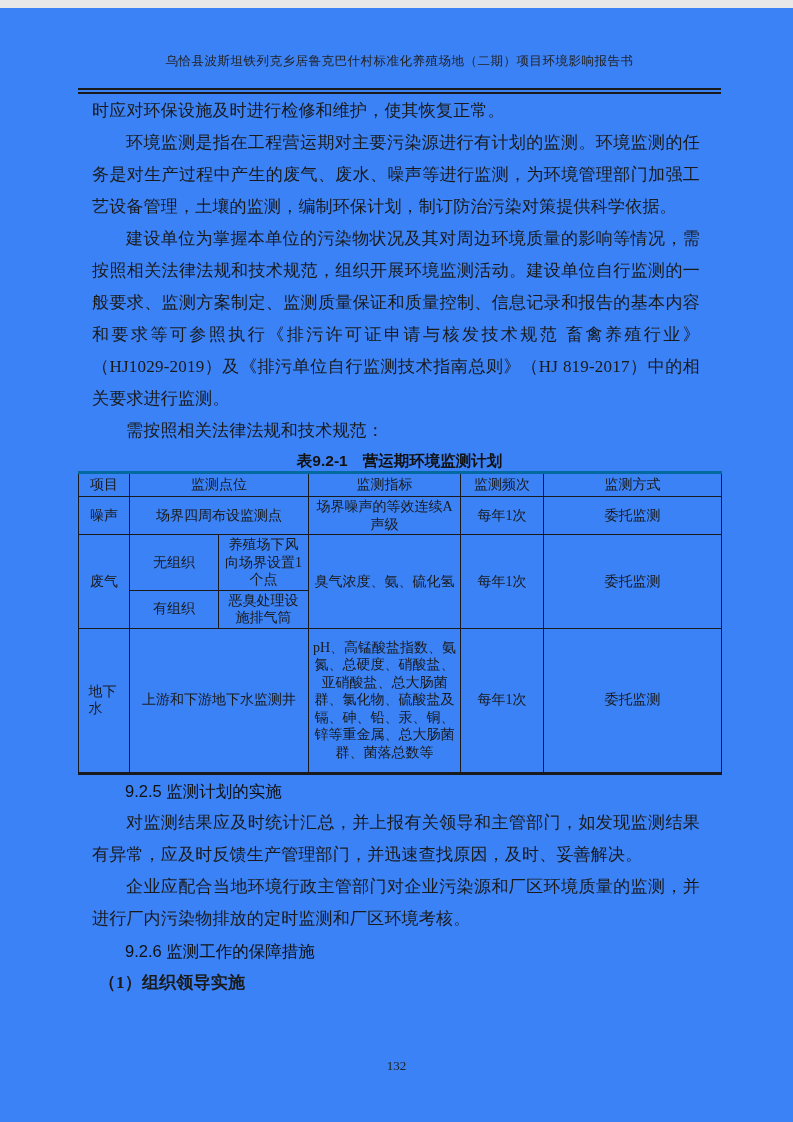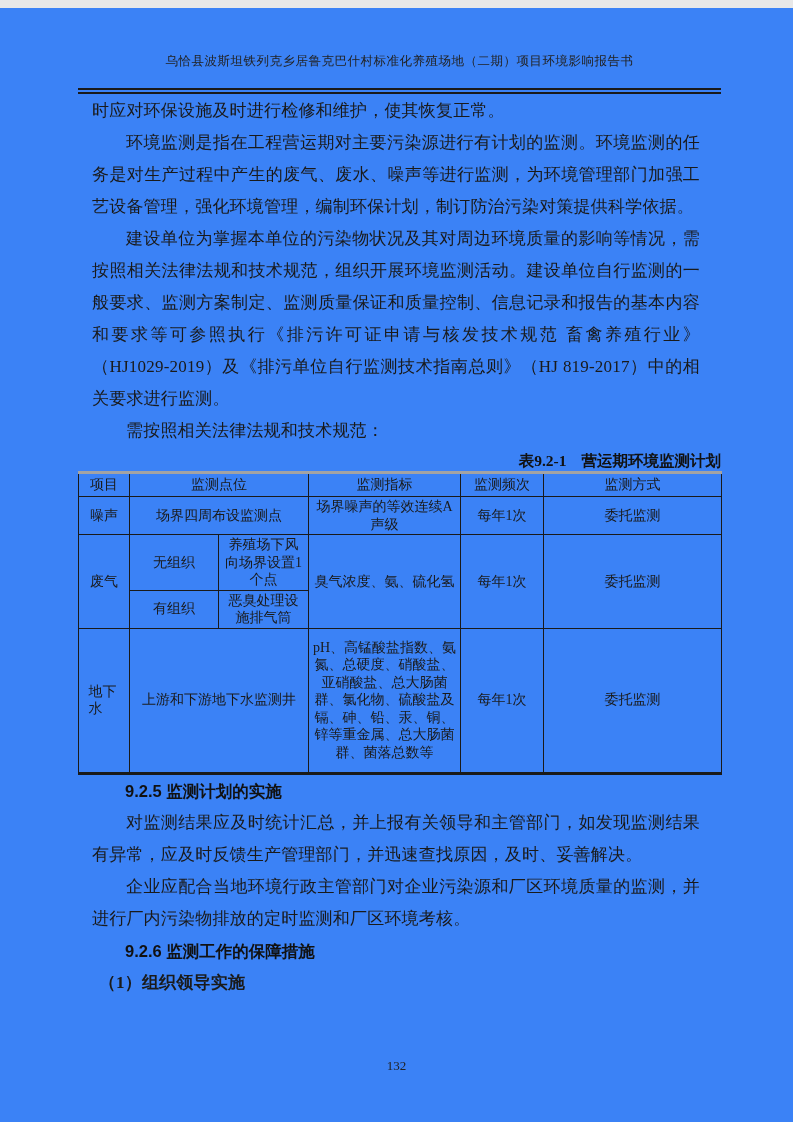--- a/index.html
+++ b/index.html
@@ -46,42 +46,42 @@
     line-height: 32px;
     text-align: justify;
     text-indent: 2em;
     letter-spacing: 0.2px;
   }
   .para.no-indent { text-indent: 0; }
   .para.small-indent { text-indent: 0.4em; font-weight: bold; }
   .heading {
     margin: 0 21px 0 14px;
     font-family: "Liberation Sans", "DejaVu Sans", sans-serif;
-    font-weight: bold;
+    font-weight: normal;
     font-size: 16.5px;
     line-height: 32px;
     text-indent: 2em;
     color: #111;
   }
   .table-caption {
     margin: 3px 0 0 0;
     height: 21px;
     line-height: 21px;
-    text-align: right;
-    font-family: Liberation Serif, serif;
+    text-align: center;
+    font-family: Liberation Sans, sans-serif;
     font-weight: bold;
     font-size: 15.5px;
     color: #111;
   }
   .table-caption .cap-title { margin-left: 15px; }
   table.mtable {
     width: 643px;
     border-collapse: collapse;
     table-layout: fixed;
-    border-top: 3px solid #a3a3a3;
+    border-top: 3px solid #0369a1;
     border-bottom: 3px solid #1a1a1a;
   }
   table.mtable th, table.mtable td {
     border: 1px solid #1a1a1a;
     font-weight: normal;
     font-size: 14px;
     line-height: 17.5px;
     text-align: center;
     vertical-align: middle;
     padding: 1px 3px;
@@ -107,21 +107,21 @@
 </head>
 <body>
 
 <div class="page">
 
   <div class="running-header">乌恰县波斯坦铁列克乡居鲁克巴什村标准化养殖场地（二期）项目环境影响报告书</div>
   <div class="header-rule"></div>
 
   <div class="content">
     <p class="para no-indent">时应对环保设施及时进行检修和维护，使其恢复正常。</p>
-    <p class="para">环境监测是指在工程营运期对主要污染源进行有计划的监测。环境监测的任务是对生产过程中产生的废气、废水、噪声等进行监测，为环境管理部门加强工艺设备管理，强化环境管理，编制环保计划，制订防治污染对策提供科学依据。</p>
+    <p class="para">环境监测是指在工程营运期对主要污染源进行有计划的监测。环境监测的任务是对生产过程中产生的废气、废水、噪声等进行监测，为环境管理部门加强工艺设备管理，土壤的监测，编制环保计划，制订防治污染对策提供科学依据。</p>
     <p class="para">建设单位为掌握本单位的污染物状况及其对周边环境质量的影响等情况，需按照相关法律法规和技术规范，组织开展环境监测活动。建设单位自行监测的一般要求、监测方案制定、监测质量保证和质量控制、信息记录和报告的基本内容和要求等可参照执行《排污许可证申请与核发技术规范 畜禽养殖行业》（HJ1029-2019）及《排污单位自行监测技术指南总则》（HJ 819-2017）中的相关要求进行监测。</p>
     <p class="para">需按照相关法律法规和技术规范：</p>
 
     <div class="table-caption">
       <span class="cap-label">表9.2-1</span><span class="cap-title">营运期环境监测计划</span>
     </div>
 
     <table class="mtable">
       <colgroup>
         <col style="width:51px">

